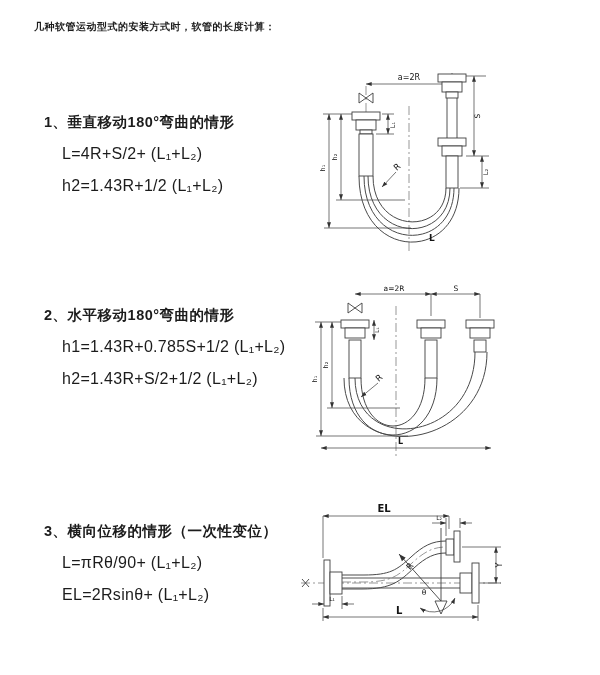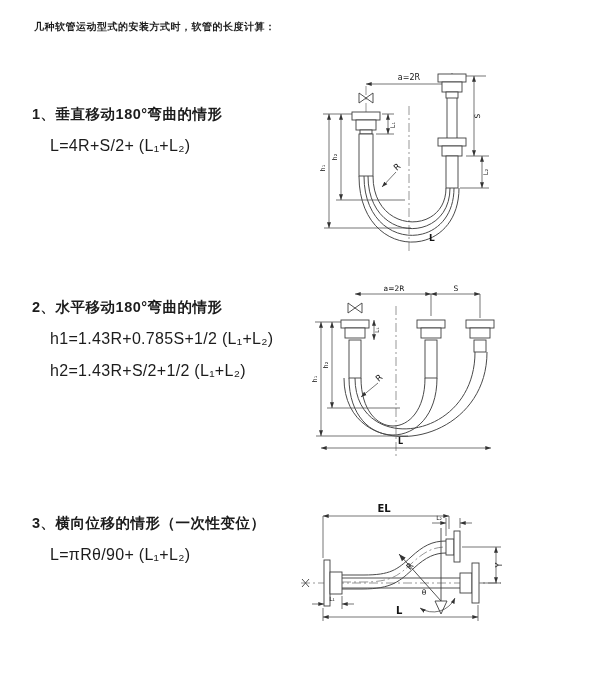--- a/index.html
+++ b/index.html
@@ -5,21 +5,21 @@
   * { margin:0; padding:0; box-sizing:border-box; }
   html,body { background:#ffffff; }
   body {
     width:600px; height:675px; position:relative; overflow:hidden;
     font-family:"Liberation Sans","DejaVu Sans",sans-serif; color:#1c1c1c;
   }
   .page-title {
     position:absolute; left:34px; top:20px;
     font-size:10px; font-weight:600; letter-spacing:0.5px;
   }
-  .section { position:absolute; left:32px; }
+  .section { position:absolute; left:44px;margin-top:8px; }
   #sec1 { top:104px; } #sec2 { top:297px; } #sec3 { top:513px; }
   .heading { font-size:14.5px; font-weight:600; line-height:20px; margin-bottom:12px; letter-spacing:0.5px; }
   .formula { font-size:16px; line-height:20px; margin:0 0 12px 18px; letter-spacing:0.3px; }
   .diagram { position:absolute; }
   #d1 { left:308px; top:68px; }
   #d2 { left:308px; top:280px; }
   #d3 { left:296px; top:498px; }
   svg { overflow:visible; }
   .ln   { stroke:#3f3f3f; stroke-width:0.9; fill:none; }
   .hose { stroke:#4a4a4a; stroke-width:1; fill:none; }
@@ -42,31 +42,33 @@
       <line x1="4" y1="0" x2="0" y2="4" stroke="#5a5a5a" stroke-width="0.7"></line>
     </pattern>
   </defs>
 </svg>
 
 <div class="page-title">几种软管运动型式的安装方式时，软管的长度计算：</div>
 
 <div class="section" id="sec1">
   <div class="heading">1、垂直移动180°弯曲的情形</div>
   <div class="formula">L=4R+S/2+ (L₁+L₂)</div>
+  <div class="formula">h2=1.43R+1/2 (L₁+L₂)</div>
 </div>
 
 <div class="section" id="sec2">
   <div class="heading">2、水平移动180°弯曲的情形</div>
   <div class="formula">h1=1.43R+0.785S+1/2 (L₁+L₂)</div>
   <div class="formula">h2=1.43R+S/2+1/2 (L₁+L₂)</div>
 </div>
 
 <div class="section" id="sec3">
   <div class="heading">3、横向位移的情形（一次性变位）</div>
   <div class="formula">L=πRθ/90+ (L₁+L₂)</div>
+  <div class="formula">EL=2Rsinθ+ (L₁+L₂)</div>
 </div>
 
 <div class="diagram" id="d1">
 <svg width="270" height="190" viewBox="0 0 270 190">
   <g>
     <path class="cl" d="M101,38 V186"></path>
     <path class="cl" d="M58,18 V62"></path>
   </g>
   <g>
     <line class="dim" x1="58" y1="16" x2="144" y2="16" marker-start="url(#ma)" marker-end="url(#ma)"></line>

